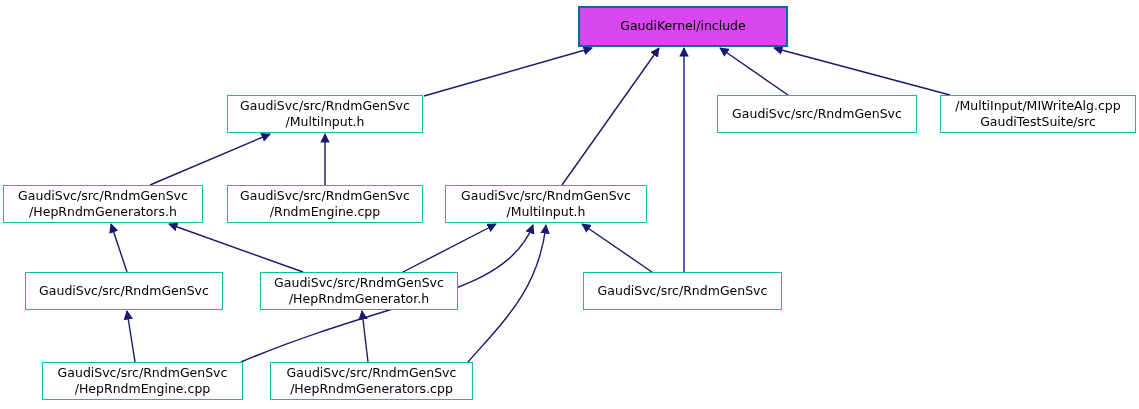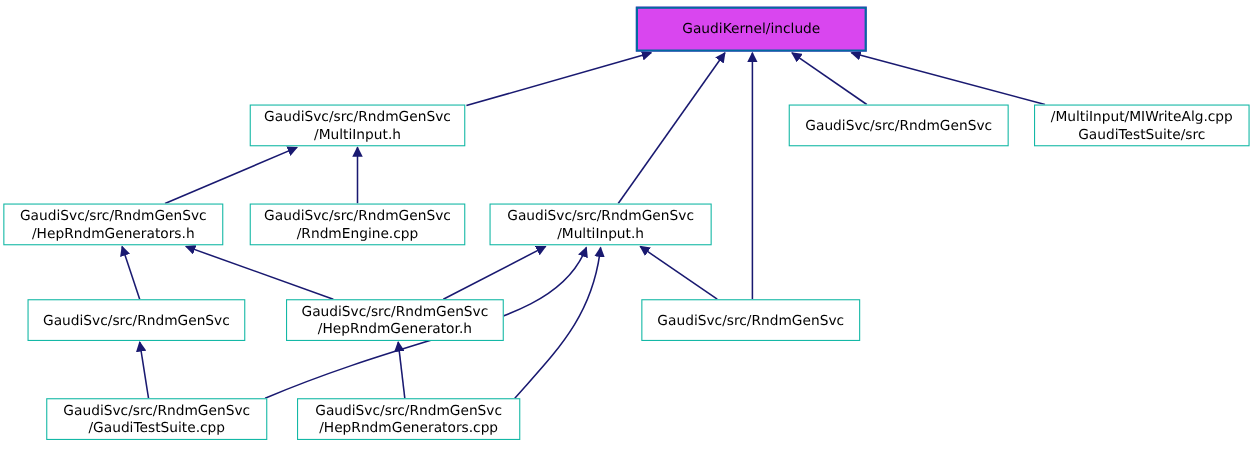--- a/index.html
+++ b/index.html
@@ -114,21 +114,21 @@
     <span>GaudiSvc/src/RndmGenSvc</span>
     <span>/HepRndmGenerator.h</span>
   </div>
 
   <div class="node" id="n-rndmgensvc_cpp">
     <span>GaudiSvc/src/RndmGenSvc</span>
   </div>
 
   <div class="node" id="n-heprndmengines_cpp">
     <span>GaudiSvc/src/RndmGenSvc</span>
-    <span>/GaudiTestSuite.cpp</span>
+    <span>/HepRndmEngine.cpp</span>
   </div>
 
   <div class="node" id="n-heprndmgenerators_cpp">
     <span>GaudiSvc/src/RndmGenSvc</span>
     <span>/HepRndmGenerators.cpp</span>
   </div>
 
 </div>
 
 </body></html>

